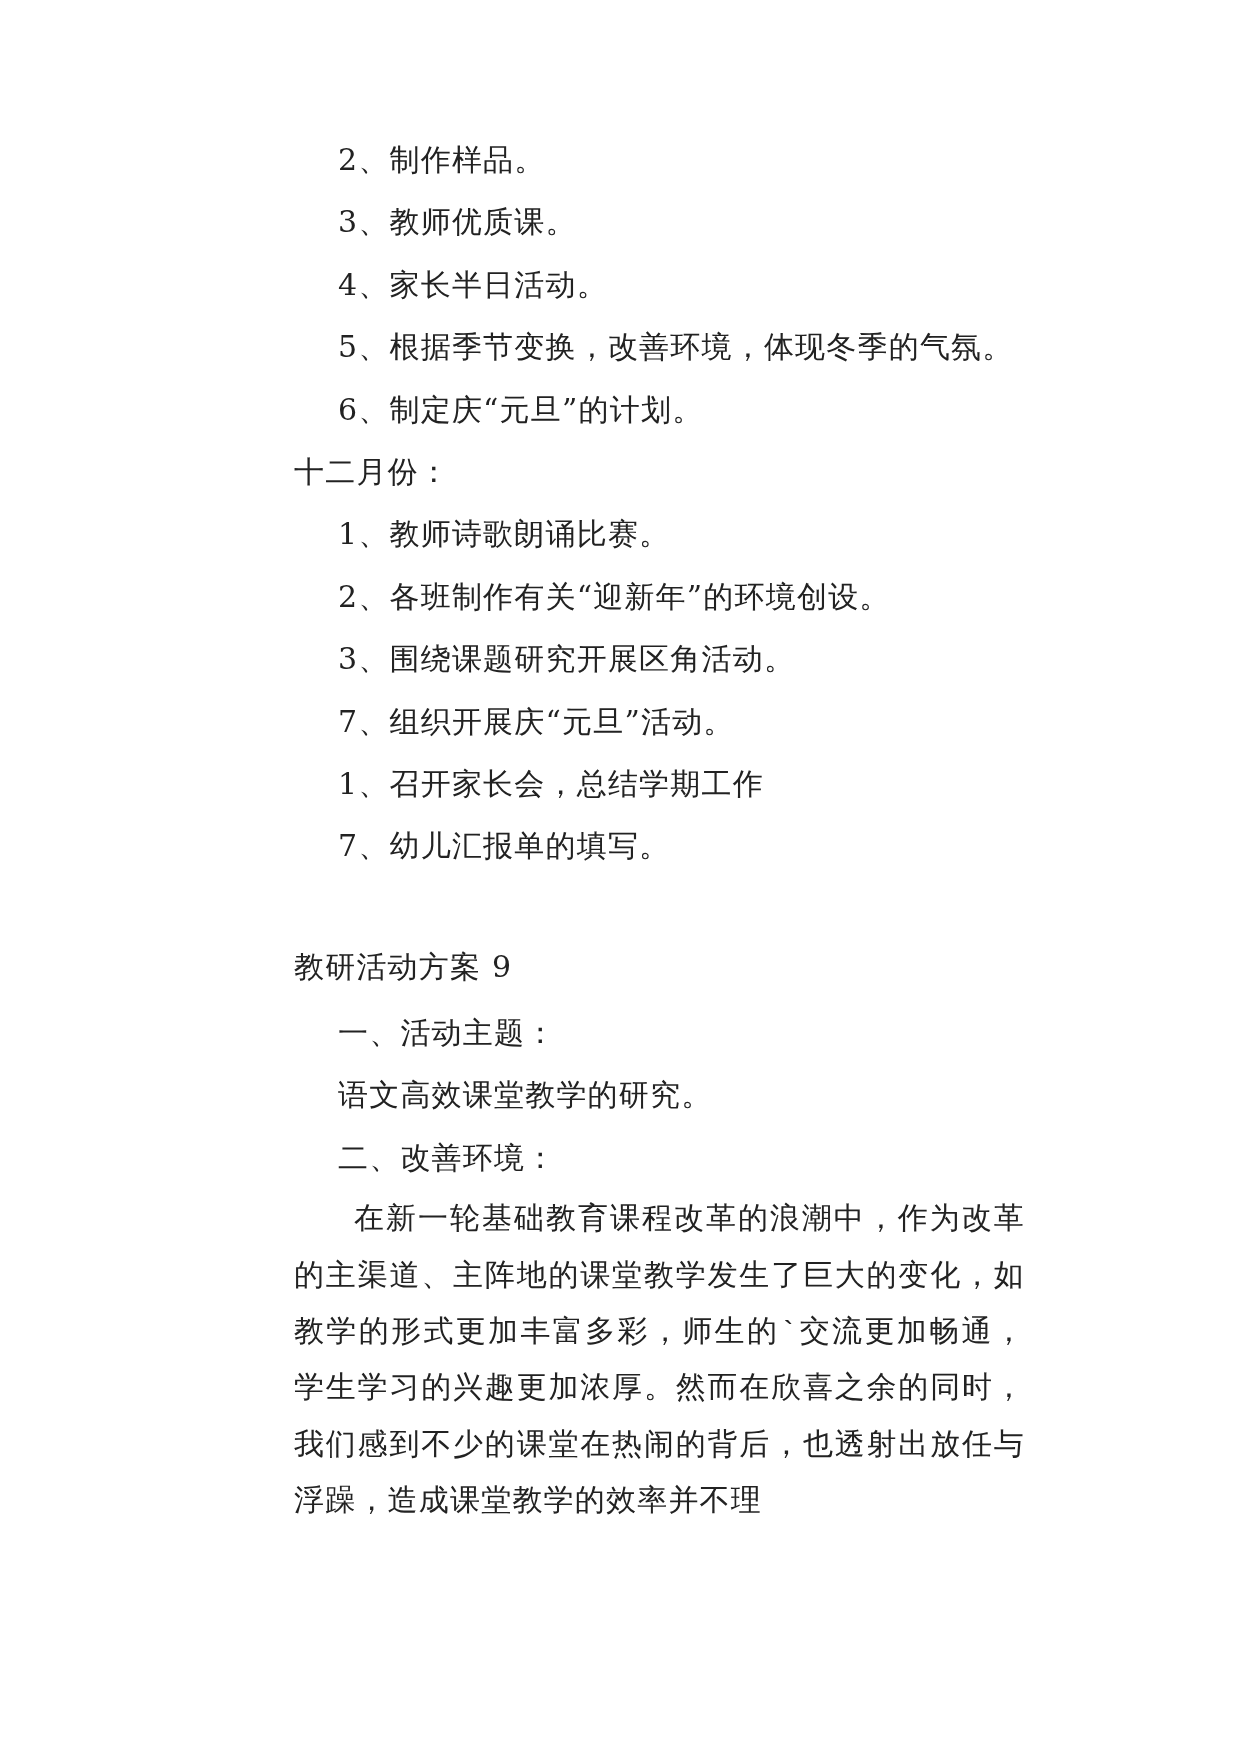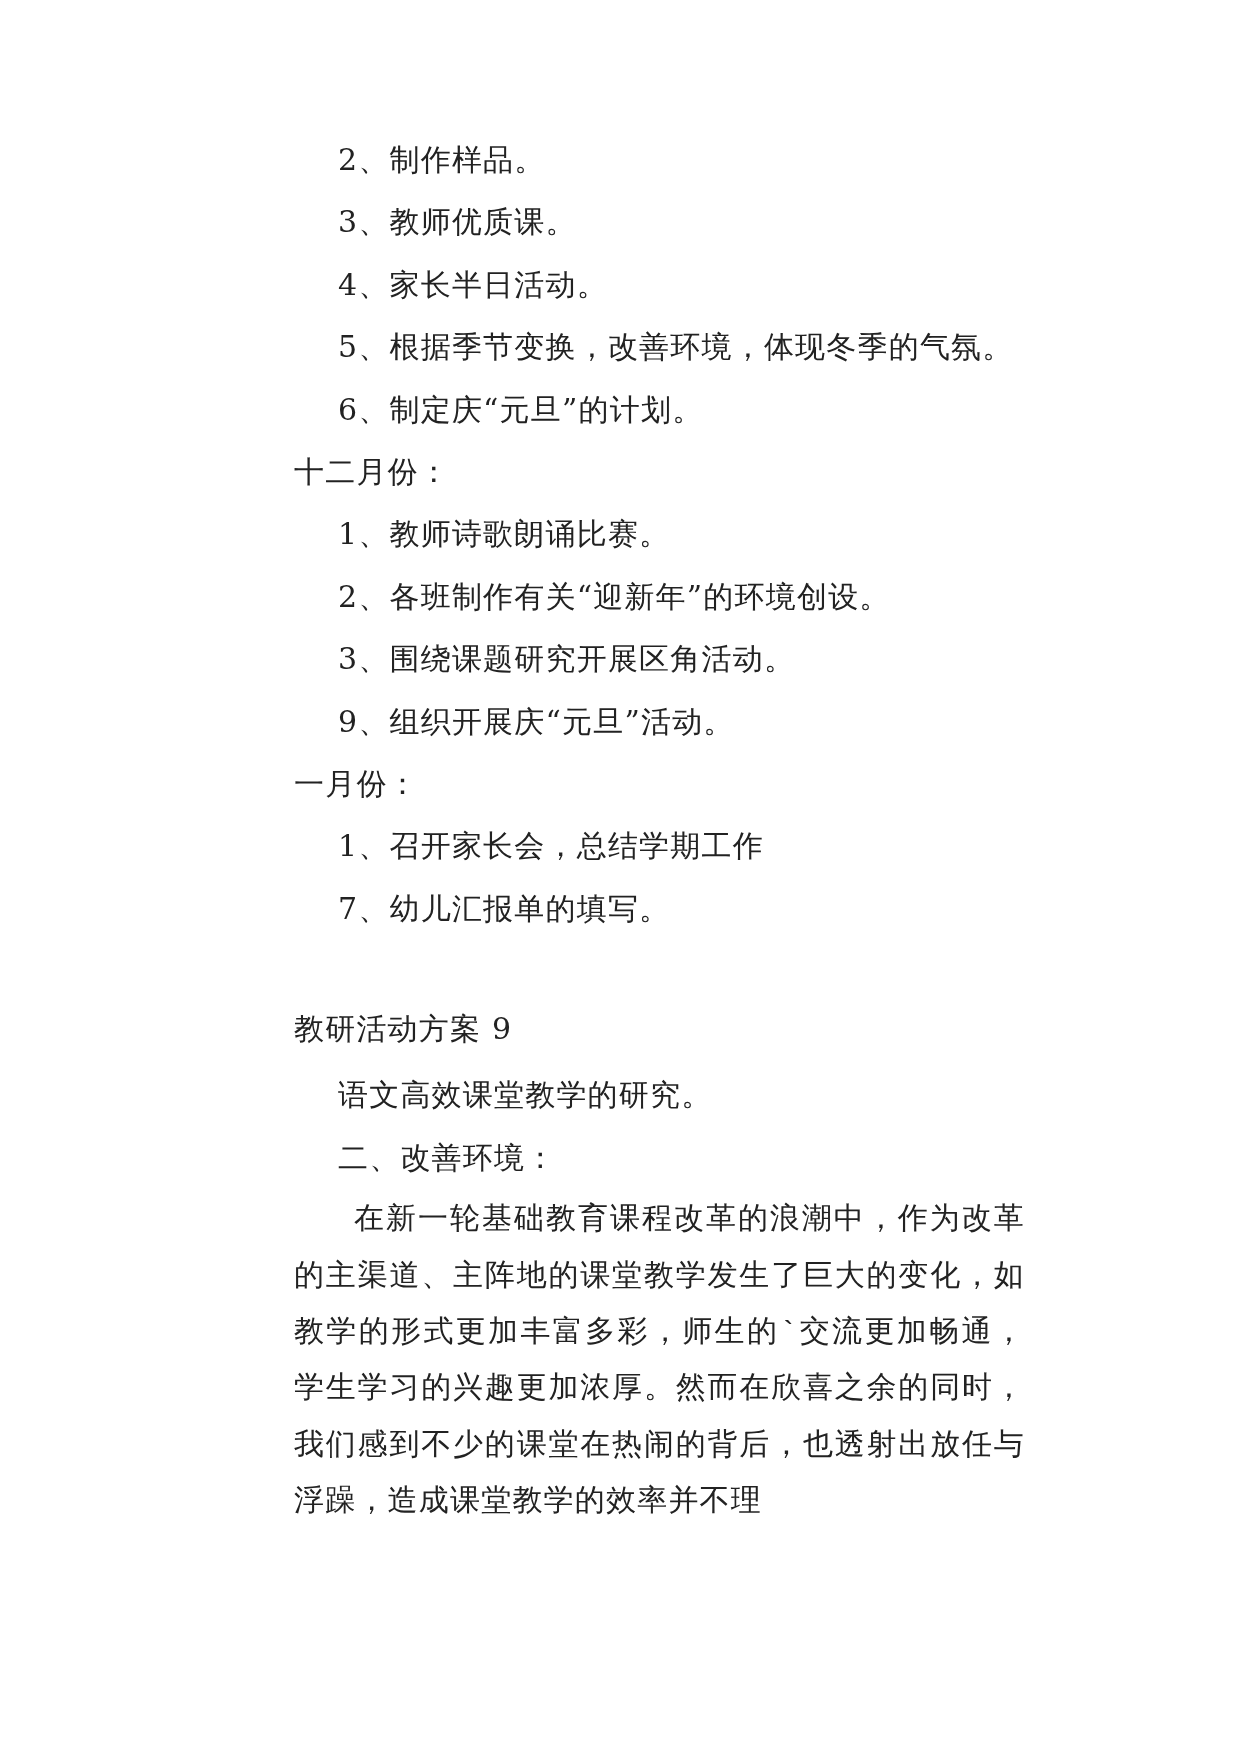--- a/index.html
+++ b/index.html
@@ -62,30 +62,30 @@
     <div class="line indent-1">3、教师优质课。</div>
     <div class="line indent-1">4、家长半日活动。</div>
     <div class="line indent-1">5、根据季节变换，改善环境，体现冬季的气氛。</div>
     <div class="line indent-1">6、制定庆“元旦”的计划。</div>
 
     <div class="line">十二月份：</div>
 
     <div class="line indent-1">1、教师诗歌朗诵比赛。</div>
     <div class="line indent-1">2、各班制作有关“迎新年”的环境创设。</div>
     <div class="line indent-1">3、围绕课题研究开展区角活动。</div>
-    <div class="line indent-1">9、组织开展庆“元旦”活动。</div>
+    <div class="line indent-1">7、组织开展庆“元旦”活动。</div>
 
-    <div class="line">一月份：</div>
 
     <div class="line indent-1">1、召开家长会，总结学期工作</div>
     <div class="line indent-1">7、幼儿汇报单的填写。</div>
 
     <div class="section-gap"></div>
 
     <div class="heading">教研活动方案 9</div>
 
+    <div class="sub-line">一、活动主题：</div>
     <div class="sub-line">语文高效课堂教学的研究。</div>
 
     <div class="sub-line">二、改善环境：</div>
     <div class="para">在新一轮基础教育课程改革的浪潮中，作为改革的主渠道、主阵地的课堂教学发生了巨大的变化，如教学的形式更加丰富多彩，师生的`交流更加畅通，学生学习的兴趣更加浓厚。然而在欣喜之余的同时，我们感到不少的课堂在热闹的背后，也透射出放任与浮躁，造成课堂教学的效率并不理</div>
 
   </div>
 </div>
 
 </body></html>

